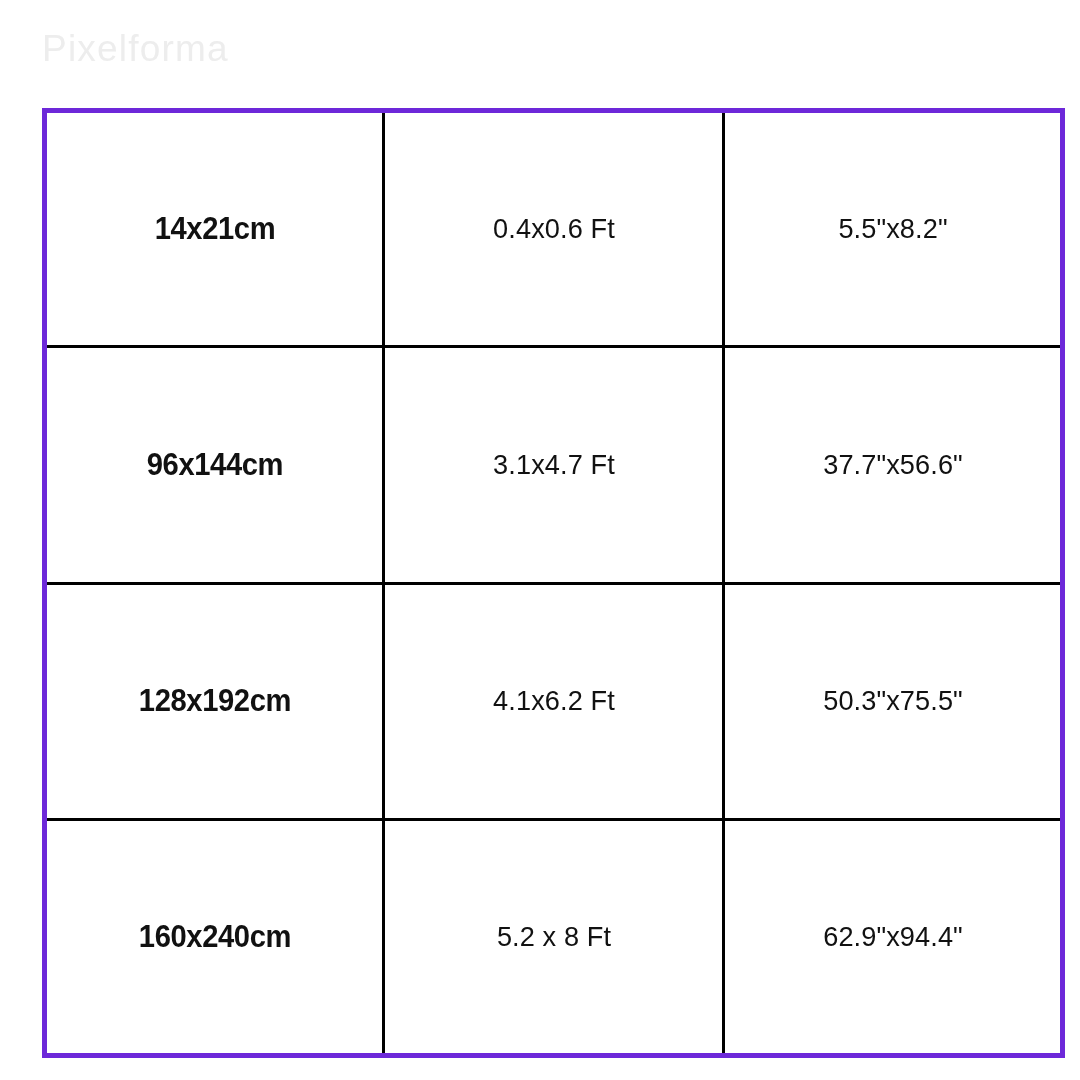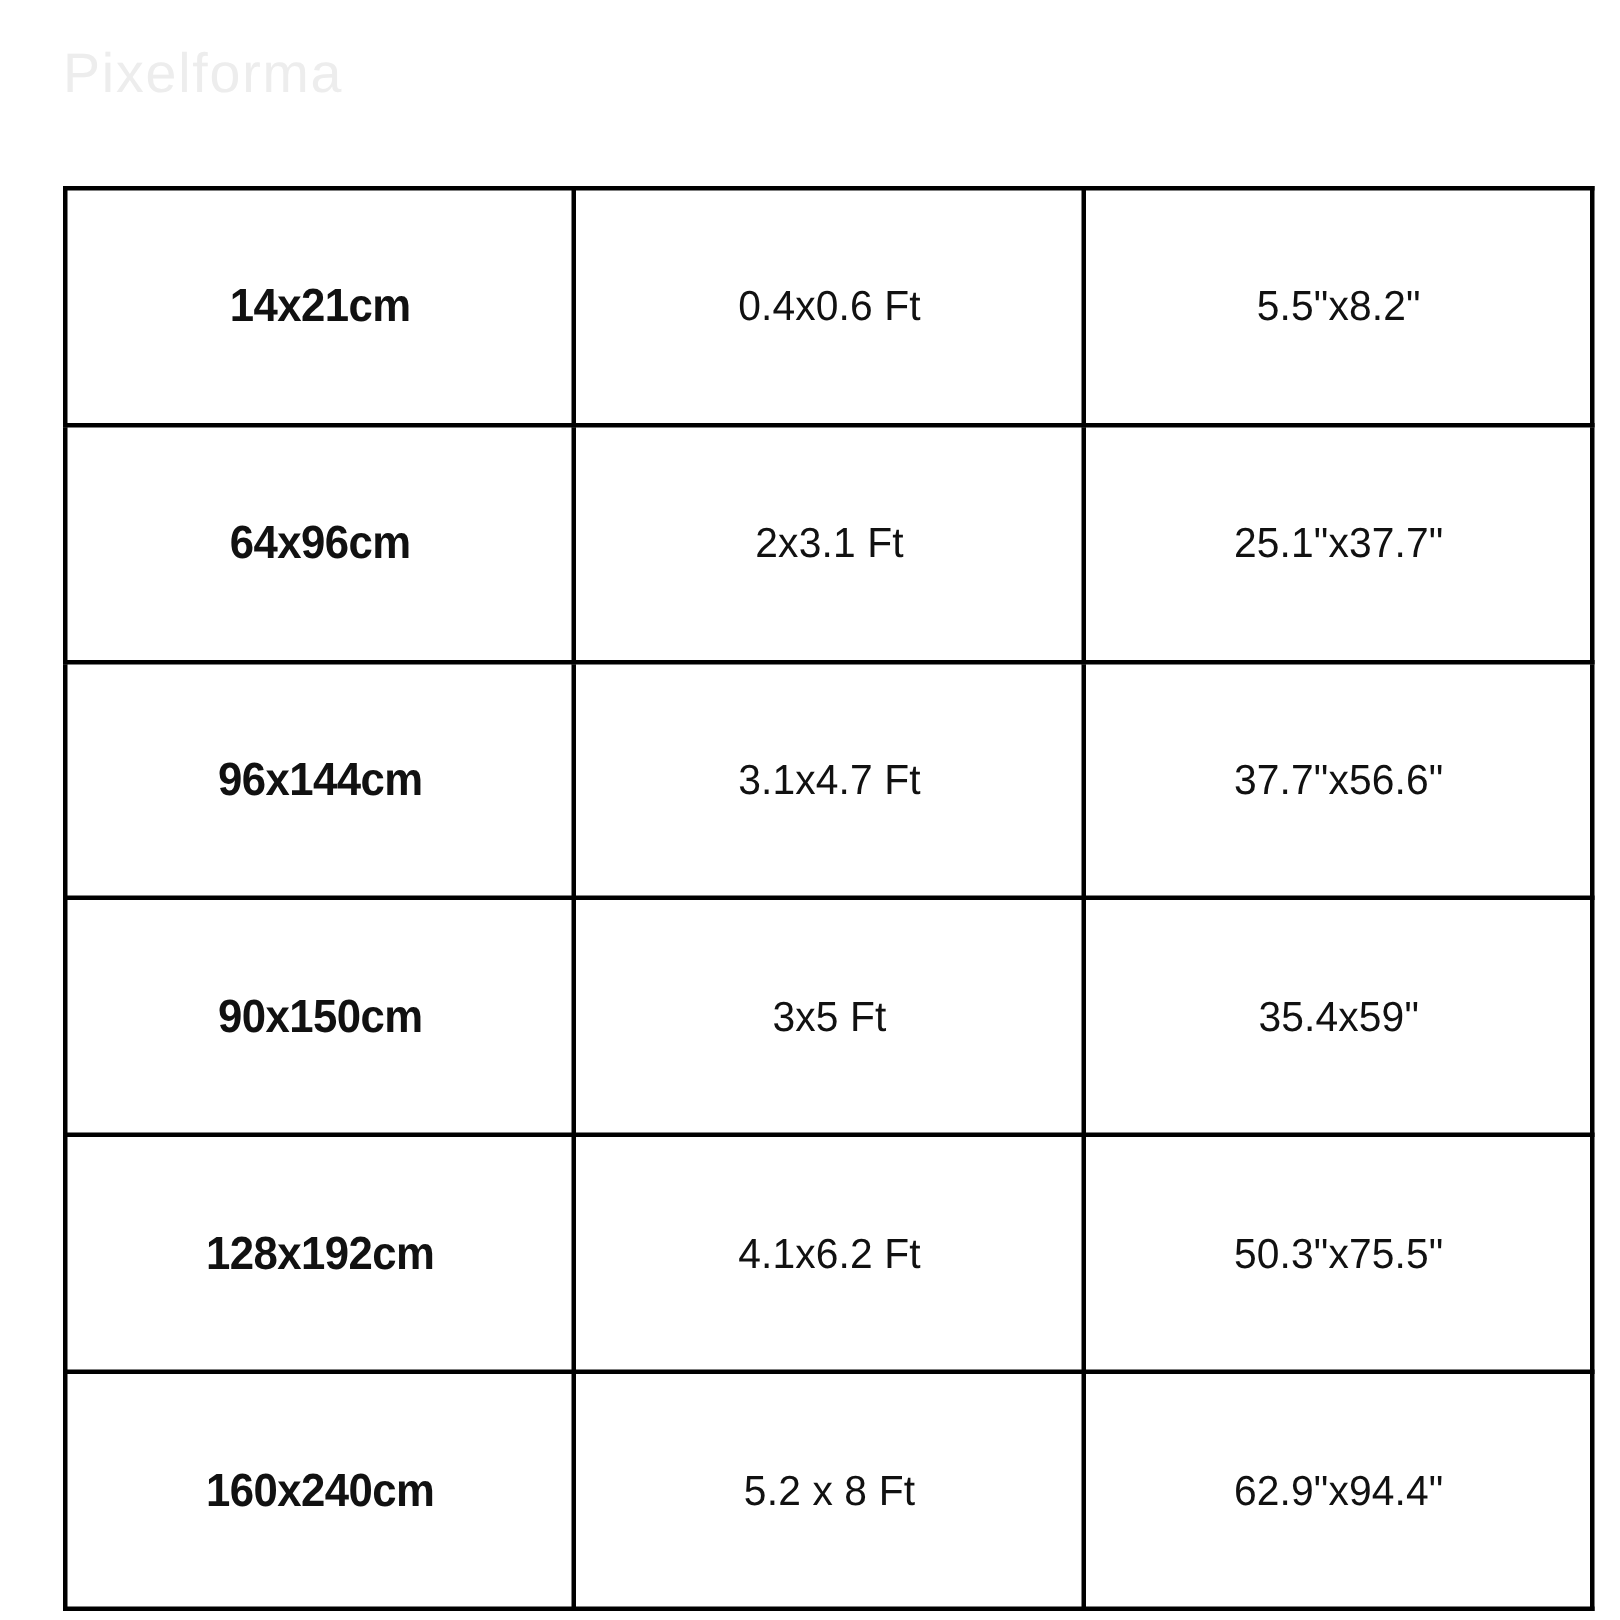--- a/index.html
+++ b/index.html
@@ -38,22 +38,21 @@
     top: 108px;
     width: 1018px;
     height: 950px;
   }
 
   table#size-table {
     width: 1018px;
     height: 950px;
     border-collapse: collapse;
     table-layout: fixed;
-    border: 3px solid #6d28d9;
-    margin-top: 16px;
+    border: 5px solid #6d28d9;
   }
 
   table#size-table col.c-cm   { width: 339px; }
   table#size-table col.c-ft   { width: 340px; }
   table#size-table col.c-in   { width: 339px; }
 
   table#size-table tr {
     height: 73px;
   }
 
@@ -100,33 +99,23 @@
       <col class="c-in">
     </colgroup>
     <tbody id="size-table-body">
 
     <tr>
           <td class="cell-cm">14x21cm</td>
           <td class="cell-ft">0.4x0.6 Ft</td>
           <td class="cell-in">5.5"x8.2"</td>
         </tr>
         <tr>
-          <td class="cell-cm">64x96cm</td>
-          <td class="cell-ft">2x3.1 Ft</td>
-          <td class="cell-in">25.1"x37.7"</td>
-        </tr>
-        <tr>
           <td class="cell-cm">96x144cm</td>
           <td class="cell-ft">3.1x4.7 Ft</td>
           <td class="cell-in">37.7"x56.6"</td>
-        </tr>
-        <tr>
-          <td class="cell-cm">90x150cm</td>
-          <td class="cell-ft">3x5 Ft</td>
-          <td class="cell-in">35.4x59"</td>
         </tr>
         <tr>
           <td class="cell-cm">128x192cm</td>
           <td class="cell-ft">4.1x6.2 Ft</td>
           <td class="cell-in">50.3"x75.5"</td>
         </tr>
         <tr>
           <td class="cell-cm">160x240cm</td>
           <td class="cell-ft">5.2 x 8 Ft</td>
           <td class="cell-in">62.9"x94.4"</td>

